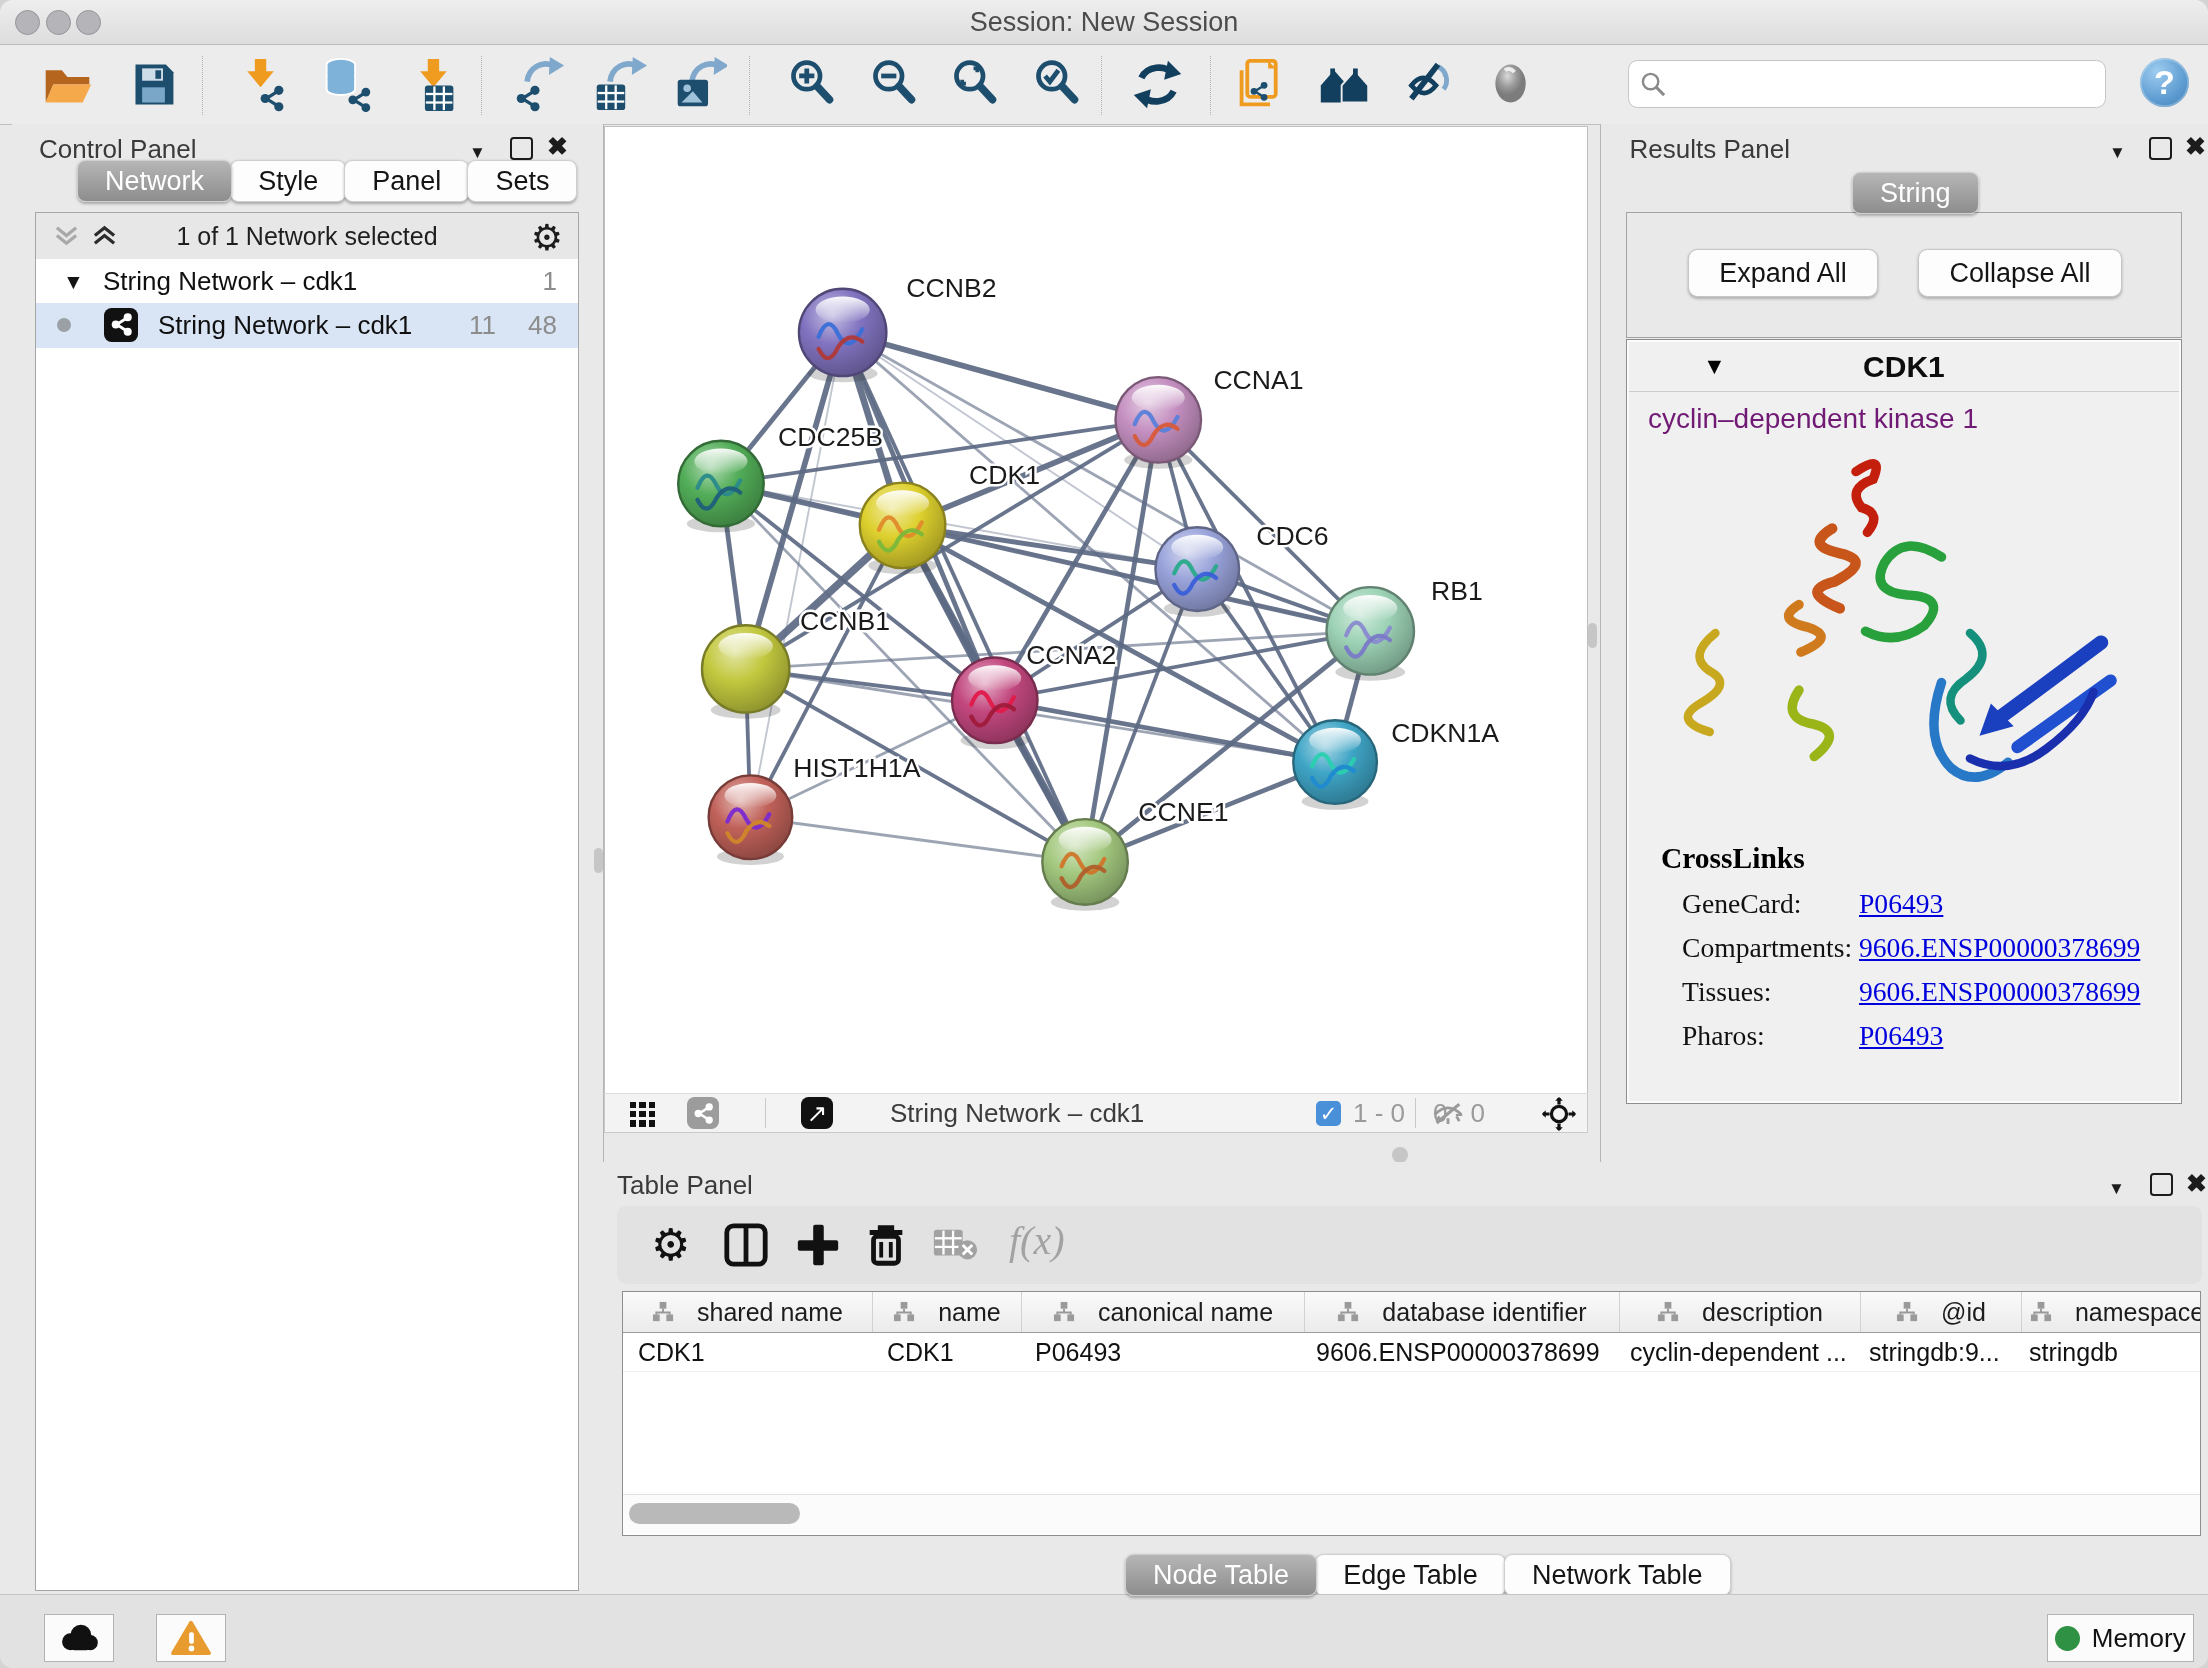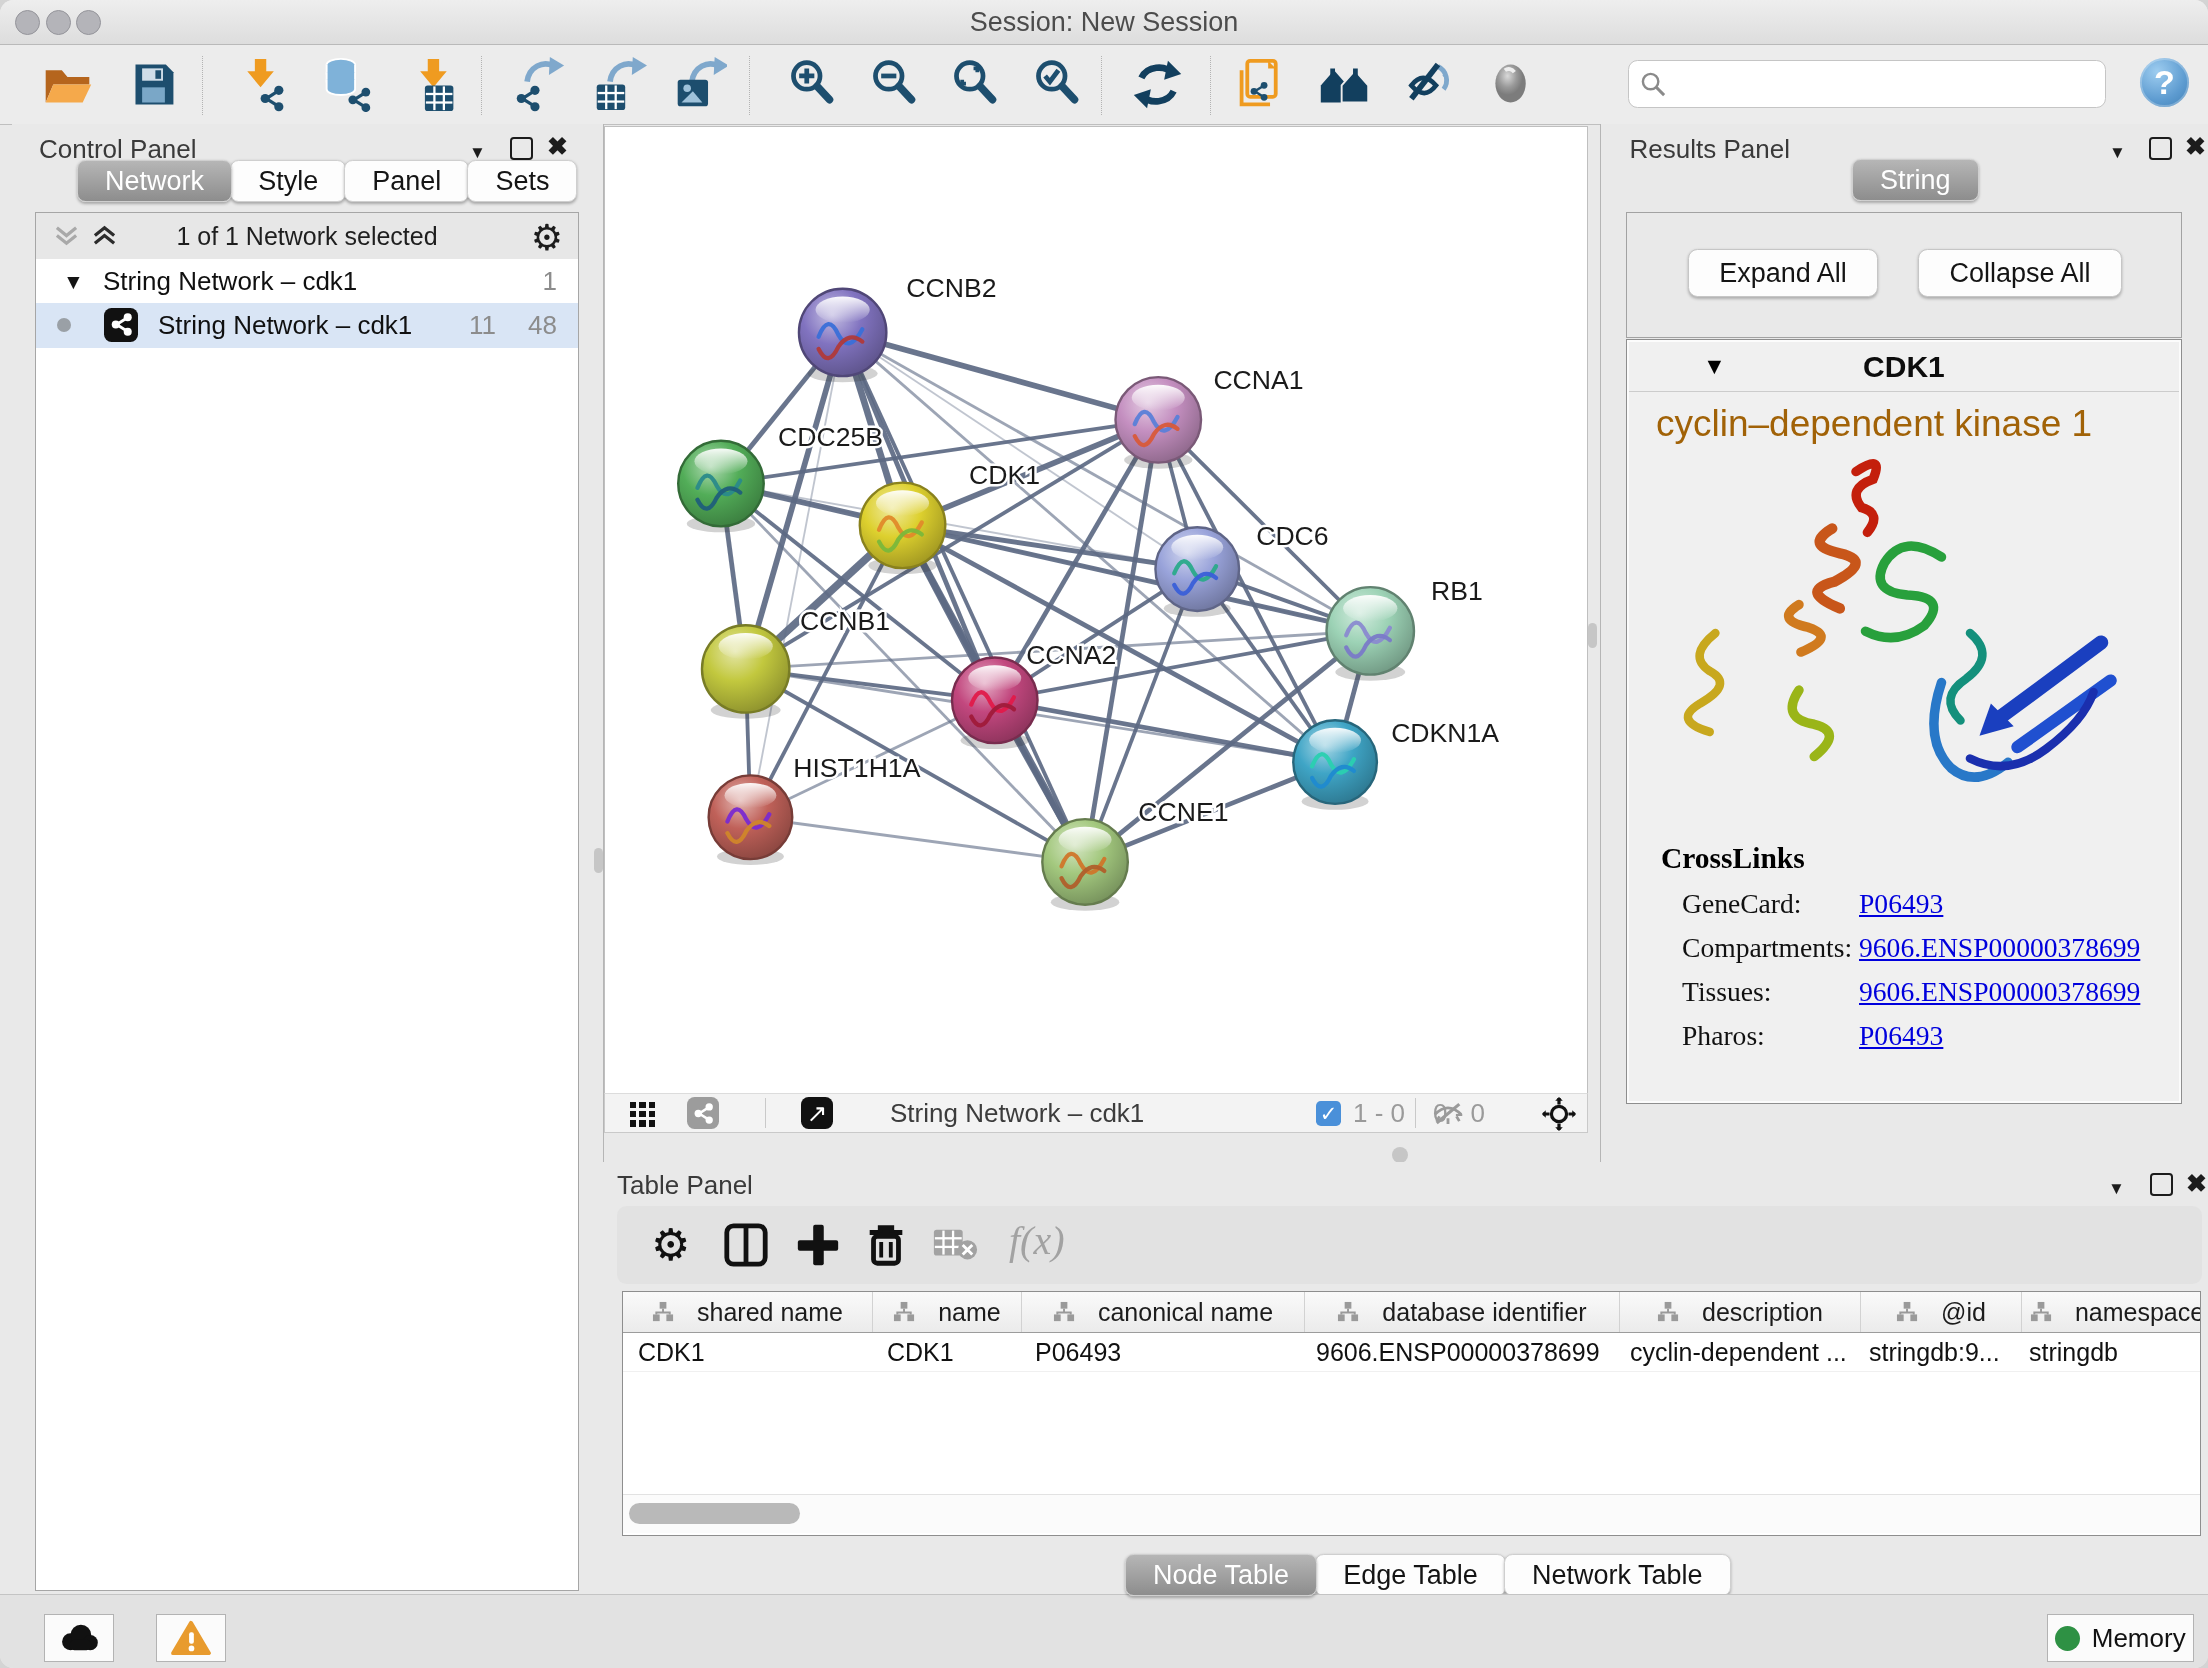--- a/index.html
+++ b/index.html
@@ -48,21 +48,21 @@
   #nb-check{top:6.7px;width:25px;height:25px;border-radius:4.8px;background:#4a90d9;color:#fff;font-size:21px;text-align:center;line-height:25px;}
   .knob{background:#c6c6c6;border-radius:7.6px;}
   
   #results-panel{left:1600px;top:124px;width:609px;height:1039px;background:#e9e9e9;border-left:1.9px solid #b5b5b5;}
   #rp-box1{left:25px;top:88px;width:554px;height:124px;border:1.9px solid #a2a2a2;}
   .rp-btn{top:36px;height:46px;background:#fdfdfd;border:1px solid #c6c6c6;border-radius:9.5px;font-size:27px;color:#141414;
           text-align:center;box-shadow:0 1.9px 2.9px rgba(0,0,0,.25);}
   #rp-box2{left:25px;top:215px;width:554px;height:763px;border:1.9px solid #8e8e8e;background:#f0f0f0;box-shadow:inset 0 0 0 1.9px #fcfcfc;}
   #rp-entry-header{left:1.9px;top:1.9px;width:550px;height:49px;border-bottom:1px solid #cccccc;}
   #rp-gene{left:0;top:0;width:100%;text-align:center;font-size:30px;font-weight:bold;color:#0d0d0d;line-height:49px;}
-  #rp-desc{left:29px;top:63px;font-size:37px;color:#a16207;}
+  #rp-desc{left:21px;top:63px;font-size:28px;color:#701a75;}
   #rp-crosslinks{left:34px;top:502px;font-family:"Liberation Serif",serif;}
   #rp-crosslinks .cl-title{font-size:29.5px;font-weight:bold;color:#000;}
   .cl-row{height:44px;font-size:27.6px;}
   .cl-label{display:inline-block;width:177px;color:#111;}
   .cl-link{color:#0000dd;text-decoration:underline;}
   
   #table-panel{left:592px;top:1162px;width:1617px;height:432px;background:#e9e9e9;}
   #tp-toolbar{left:25px;top:44px;width:1585px;height:78px;background:#e2e2e2;border-radius:9.5px;}
   .tp-ic{top:15px;width:48px;height:48px;}
   .tp-ic svg{width:100%;height:100%;}
@@ -622,21 +622,21 @@
       <path d="M15 5l4-4 4 4zM15 33l4 4 4-4zM5 15l-4 4 4 4zM33 15l4 4-4 4z" fill="#111"></path>
     </svg>
   </div>
   <div class="knob abs" style="left:1392px;top:1147px;width:16px;height:16px;border-radius:50%"></div>
 
   <div id="results-panel" class="abs">
     <div class="panel-title abs" style="left:28.5px;top:9.5px">Results Panel</div>
     <div class="pctrl abs" style="left:508px;top:17px;font-size:17px">▼</div>
     <div class="pctrl-box abs" style="left:548px;top:13.3px"></div>
     <div class="pctrl abs" style="left:584px;top:11.4px;font-size:25px;font-weight:bold">✖</div>
-    <div class="tab active abs" style="left:251px;top:35px">String</div>
+    <div class="tab active abs" style="left:251px;top:48px">String</div>
     <div id="rp-box1" class="abs">
       <div class="rp-btn abs" style="left:61px;width:188px;line-height:46px">Expand All</div>
       <div class="rp-btn abs" style="left:291px;width:202px;line-height:46px">Collapse All</div>
     </div>
     <div id="rp-box2" class="abs">
       <div id="rp-entry-header" class="abs">
         <span class="abs" style="left:74px;top:0;font-size:23px;line-height:49px">▼</span>
         <div id="rp-gene" class="abs">CDK1</div>
       </div>
       <div id="rp-desc" class="abs">cyclin–dependent kinase 1</div>

